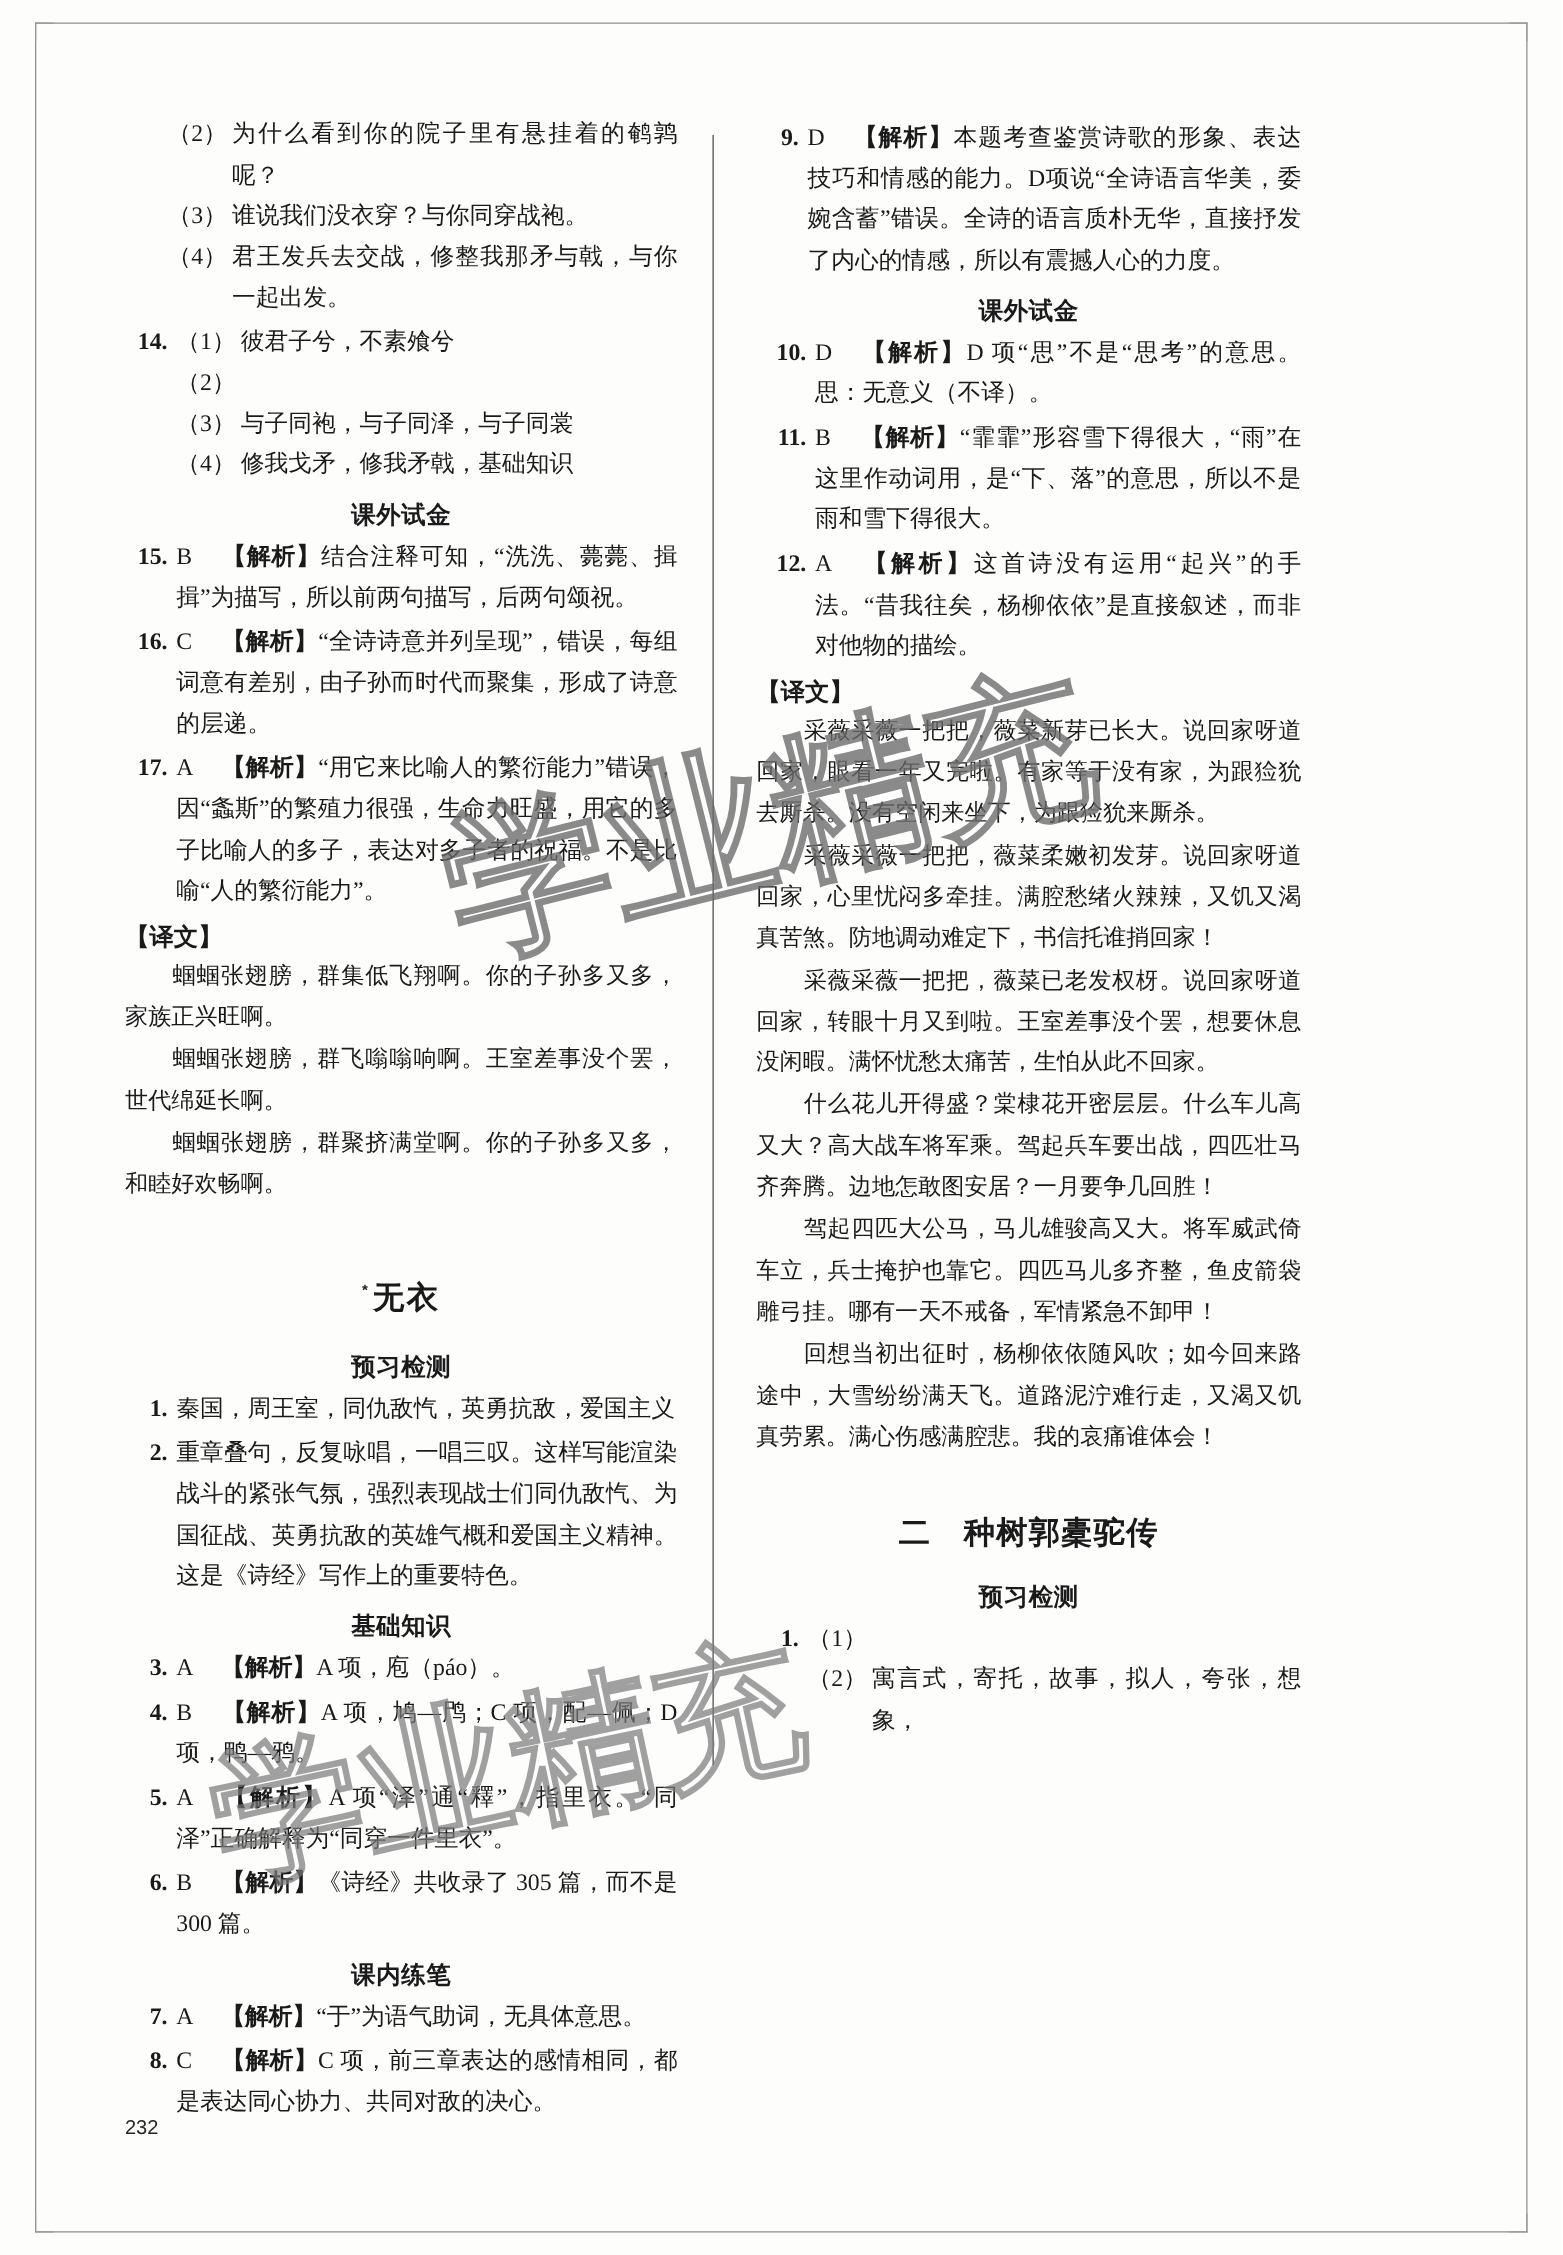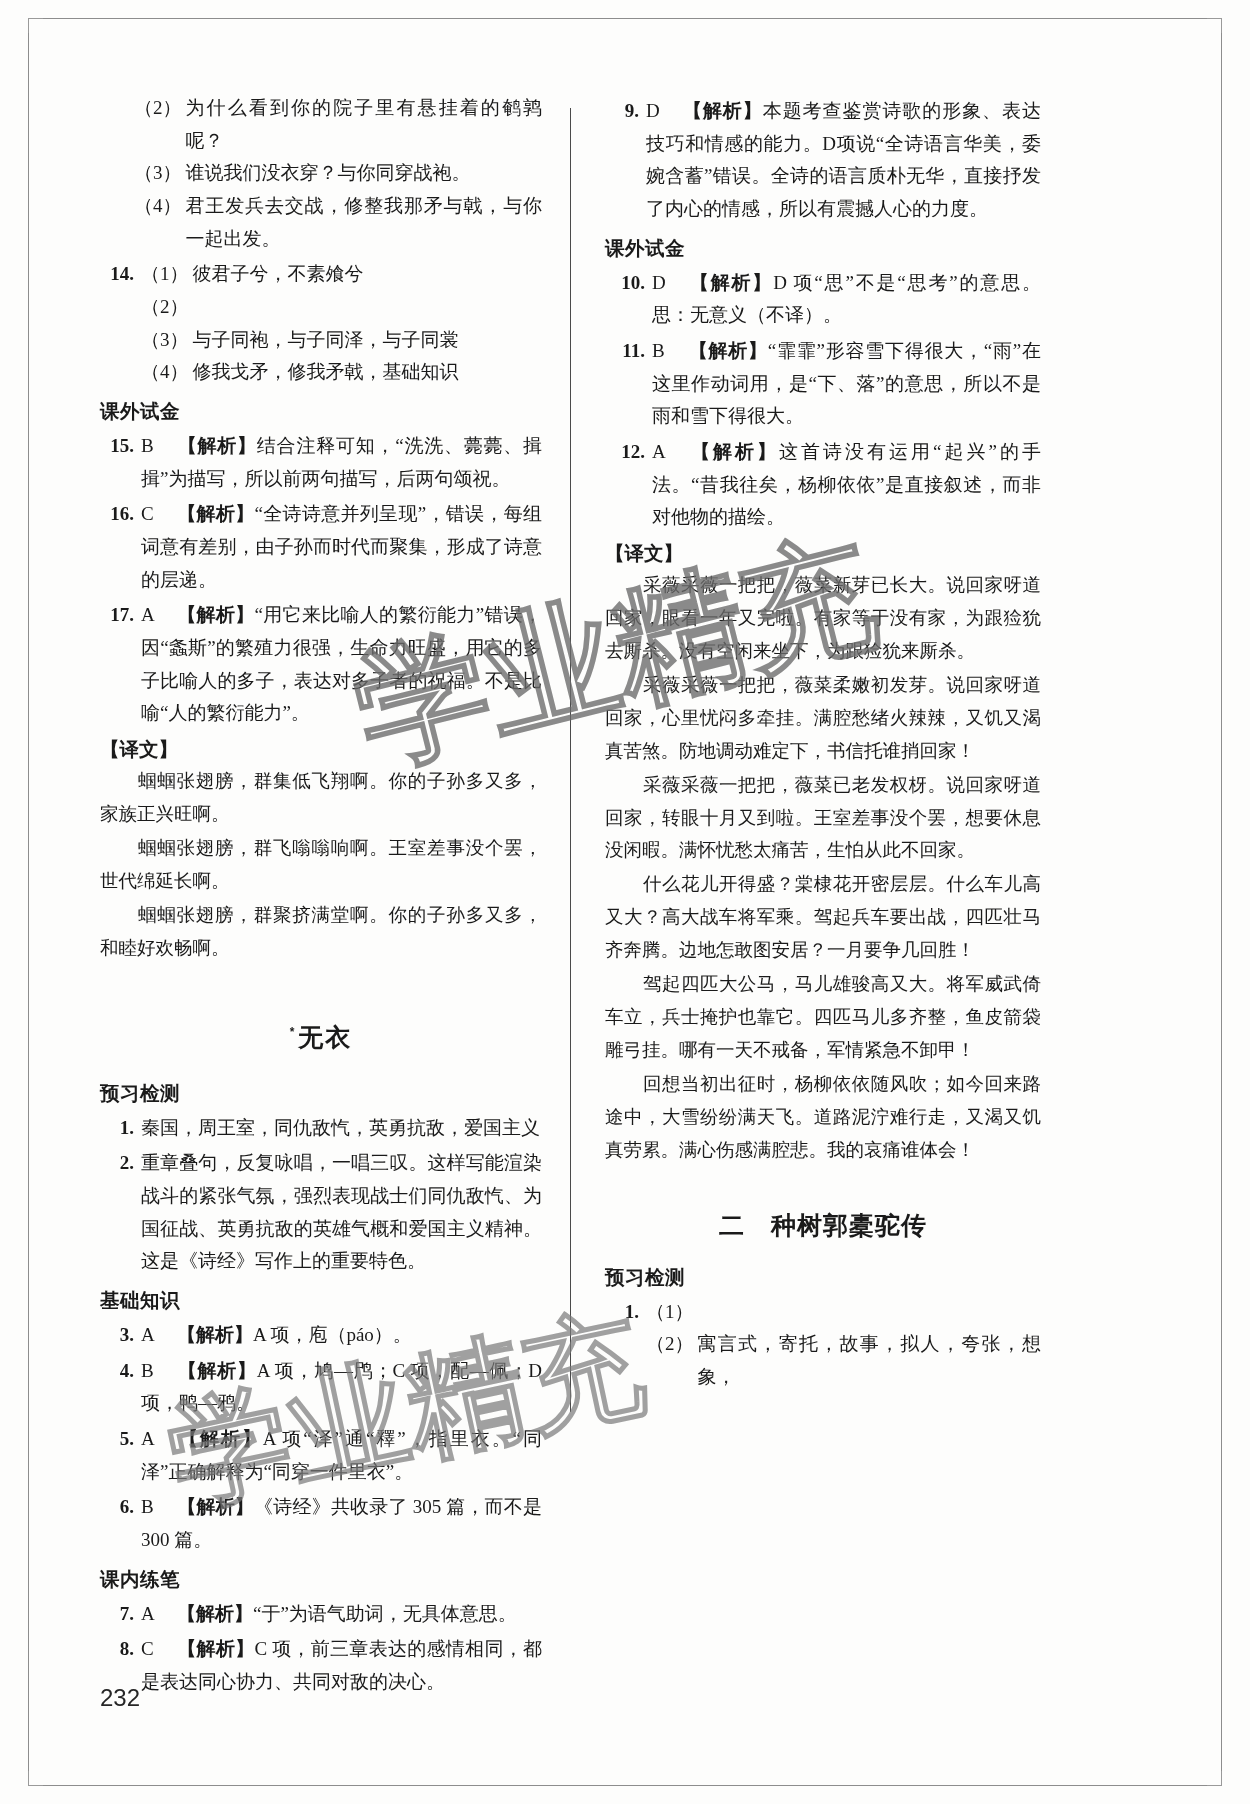--- a/index.html
+++ b/index.html
@@ -55,20 +55,21 @@
     flex: 0 0 1px;
   }
 
   
   .sec-head {
     font-weight: bold;
     font-size: 19.5px;
     letter-spacing: 0.5px;
     margin: 9px 0 5px 0;
     font-family: "Liberation Sans", "DejaVu Sans", sans-serif;
+    text-align: center;
   }
   .item {
     display: flex;
     align-items: flex-start;
     margin: 3px 0 3px 0;
   }
   .num {
     font-weight: bold;
     font-size: 19px;
     min-width: 34px;
@@ -137,21 +138,21 @@
   .chapter-title.numbered {
     margin: 42px 0 22px 0;
     letter-spacing: 1px;
   }
   .chapter-title .cnum { margin-right: 26px; }
 
   .folio {
     position: absolute;
     left: 100px;
     bottom: 92px;
-    font-size: 24px;
+    font-size: 16px;
     font-family: "Liberation Sans", "DejaVu Sans", sans-serif;
     color: #262626;
   }
 
   
   .watermark {
     position: absolute;
     left: 0; top: 0;
     width: 1250px; height: 1804px;
     pointer-events: none;

